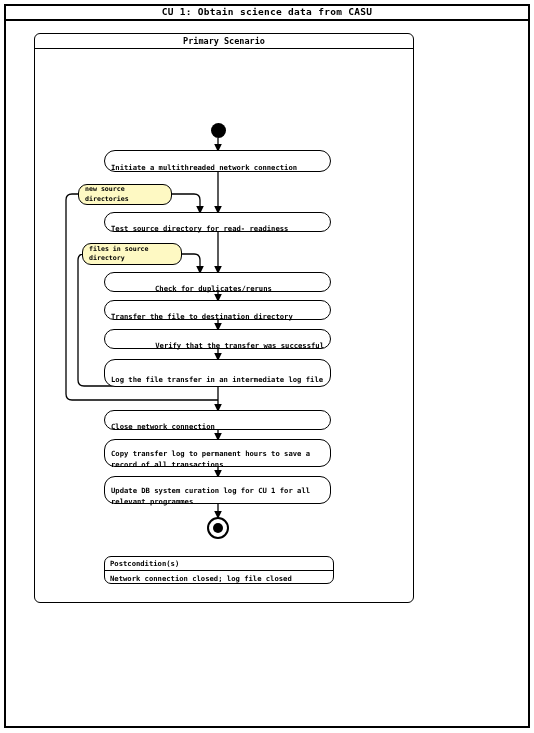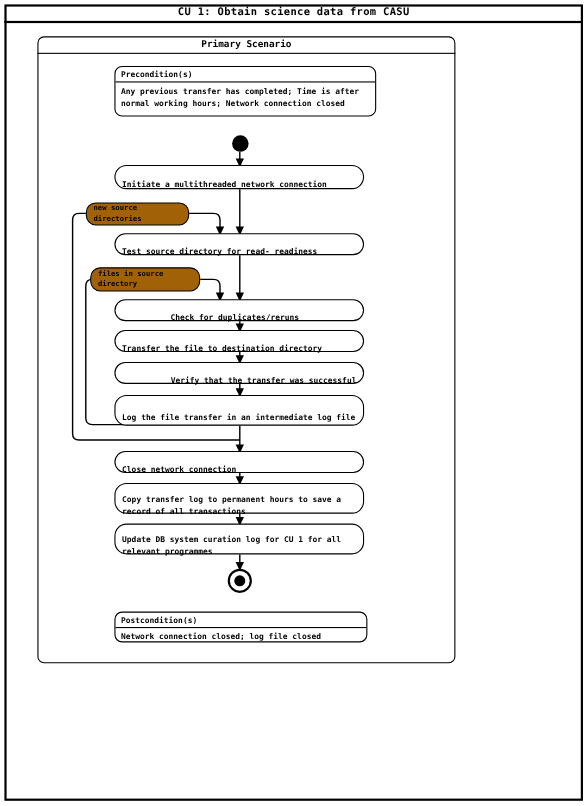--- a/index.html
+++ b/index.html
@@ -37,21 +37,21 @@
 
   
   .act{position:absolute;left:104px;width:227px;border:1px solid #000;
        box-sizing:border-box;border-radius:11px;background:#fff;
        display:flex;align-items:center;}
   .act span{font-size:7.2px;font-weight:bold;line-height:11px;
        padding:0 6px;display:block;margin-top:12px;}
 
   
   .guard{position:absolute;border:1px solid #000;box-sizing:border-box;
-       border-radius:9px;background:#a16207;display:flex;align-items:center;}
+       border-radius:9px;background:#fef9c3;display:flex;align-items:center;}
   .guard span{font-size:6.6px;font-weight:bold;line-height:9.5px;
        padding:0 6px;display:block;}
 
   
   .start-node{position:absolute;width:15px;height:15px;border-radius:50%;
        background:#000;}
   .end-node{position:absolute;width:22px;height:22px;border-radius:50%;
        border:2.5px solid #000;box-sizing:border-box;background:#fff;}
   .end-node i{position:absolute;left:3.5px;top:3.5px;width:10px;height:10px;
        border-radius:50%;background:#000;display:block;}
@@ -115,28 +115,20 @@
       <polygon points="218,361 214.2,353 221.8,353"></polygon>
       <polygon points="218,412 214.2,404 221.8,404"></polygon>
       <polygon points="218,441 214.2,433 221.8,433"></polygon>
       <polygon points="218,478 214.2,470 221.8,470"></polygon>
       <polygon points="218,519 214.2,511 221.8,511"></polygon>
       <polygon points="200,214 196.2,206 203.8,206"></polygon>
       <polygon points="200,274 196.2,266 203.8,266"></polygon>
     </g>
   </svg>
 
-  <div class="cond" style="left:104px;top:60px;width:238px;height:46px;">
-    <div class="hd">
-      <span>Precondition(s)</span>
-    </div>
-    <div class="bd">
-      <span>Any previous transfer has completed; Time is after normal working hours; Network connection closed</span>
-    </div>
-  </div>
 
   <div class="start-node" style="left:210.5px;top:123px;"></div>
 
   <div class="act" style="top:150px;height:22px;">
     <span>Initiate a multithreaded network connection</span>
   </div>
 
   <div class="act" style="top:212px;height:20px;text-align:right;">
     <span>Test source directory for read- readiness</span>
   </div>

